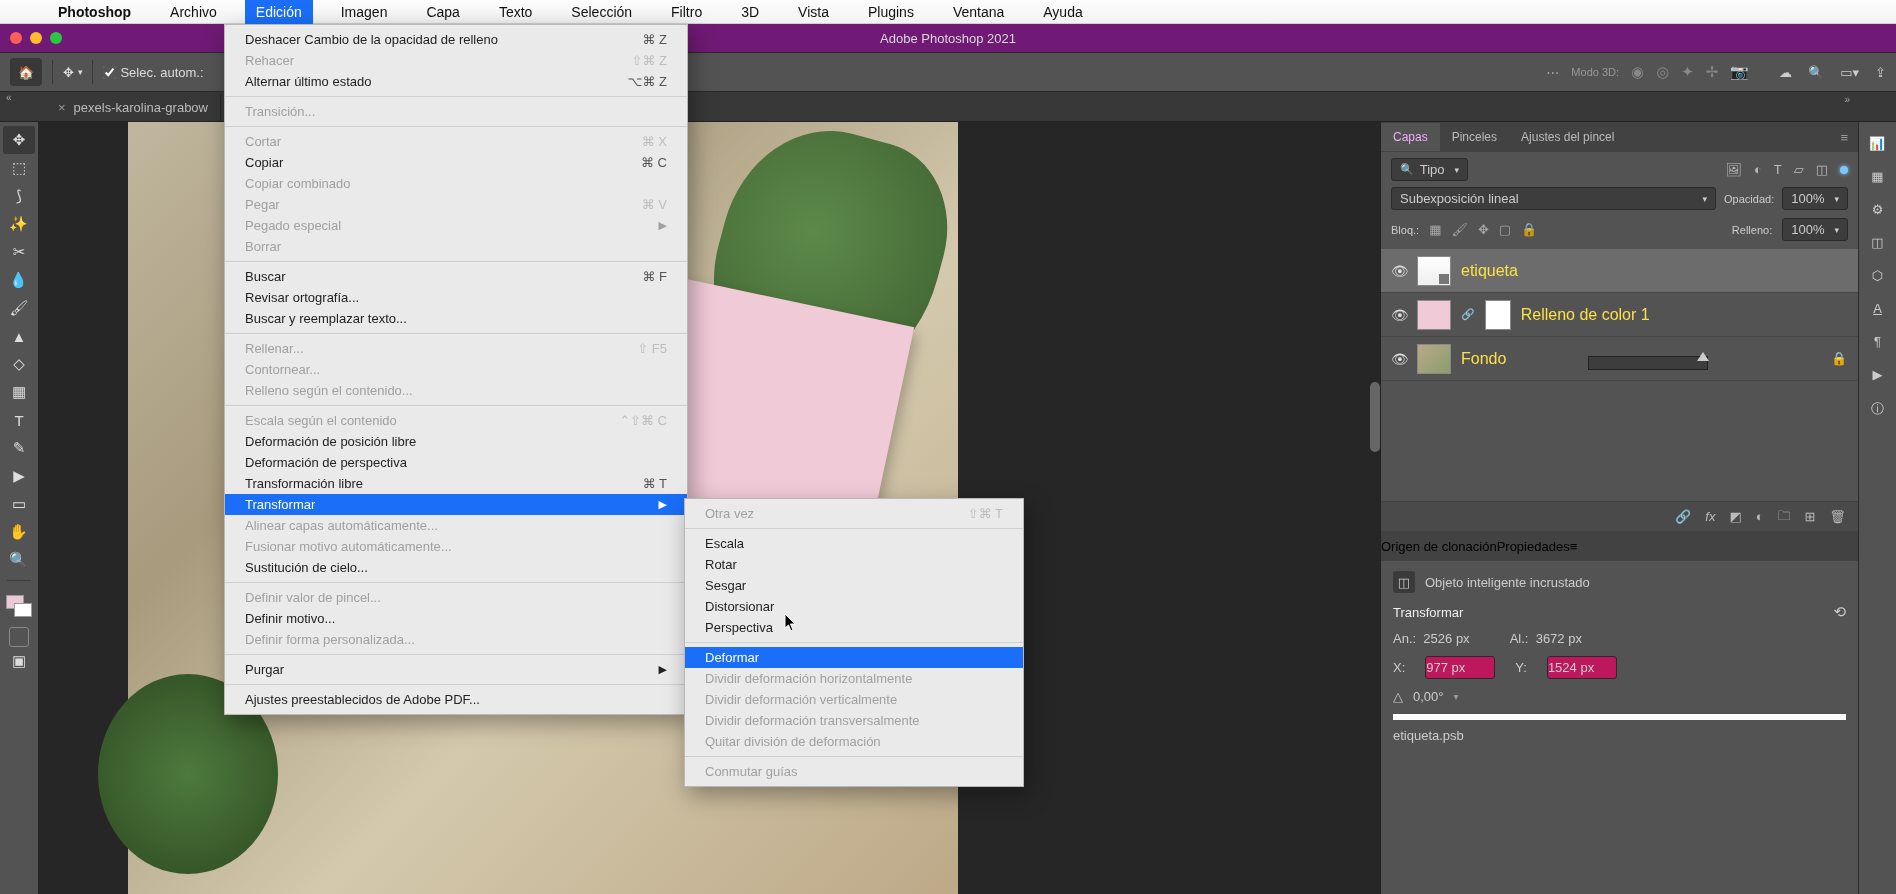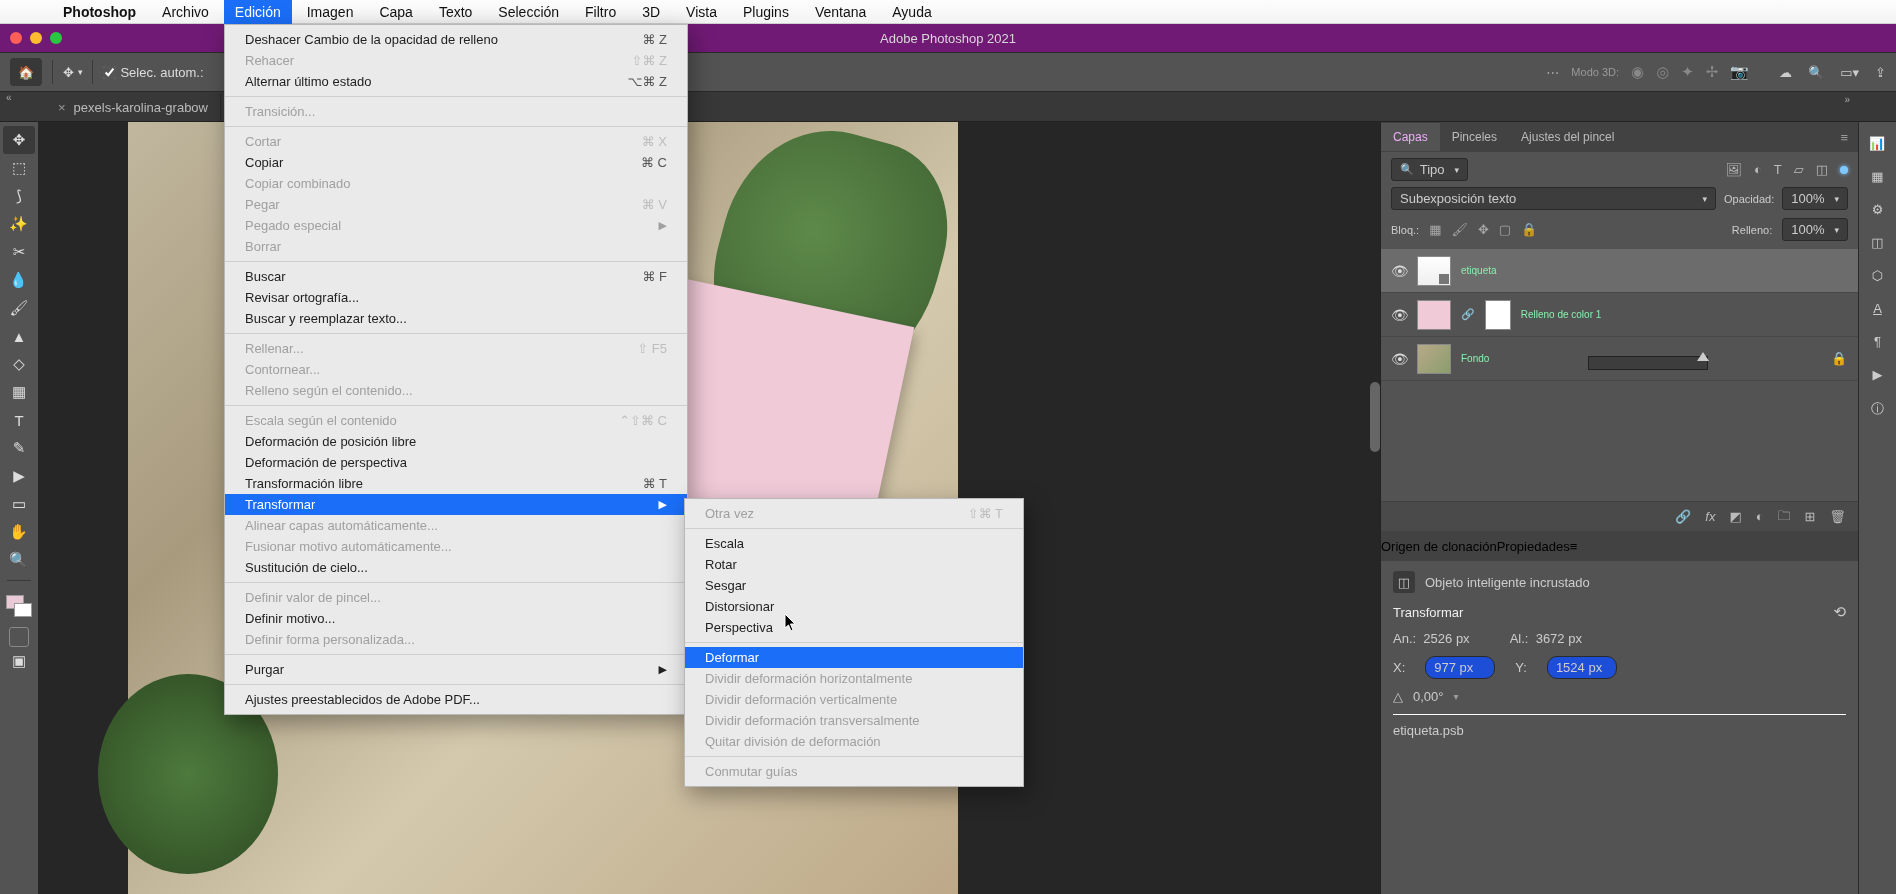--- a/index.html
+++ b/index.html
@@ -1,19 +1,19 @@
 <!DOCTYPE html>
 <html><head>
 <meta charset="utf-8">
 <style>
 * { margin: 0; padding: 0; box-sizing: border-box; font-family: -apple-system, "Helvetica Neue", Arial, sans-serif; font-size: 13px; user-select: none; }
 body { width: 1896px; height: 894px; background: #323232; overflow: hidden; position: relative; }
 
 
-.mac-menubar { height: 24px; background: linear-gradient(#fdfdfd,#f3f3f3); display: flex; align-items: center; padding-left: 30px; gap: 4px; border-bottom: 1px solid #d0d0d0; }
+.mac-menubar { height: 24px; background: linear-gradient(#fdfdfd,#f3f3f3); display: flex; align-items: center; padding-left: 12px; gap: 17px; border-bottom: 1px solid #d0d0d0; }
 .mac-menubar .apple { font-size: 15px; margin-right: 18px; }
 .mac-menubar .item { padding: 4px 11px; font-size: 14px; color: #111; }
 .mac-menubar .item.bold { font-weight: 600; }
 .mac-menubar .item.active { background: #1a6ef7; color: #fff; border-radius: 0; }
 
 
 .titlebar { height: 28px; background: #701a75; display: flex; align-items: center; position: relative; }
 .traffic { display: flex; gap: 8px; margin-left: 10px; }
 .traffic span { width: 12px; height: 12px; border-radius: 50%; display: inline-block; }
 .traffic .r { background:#ff5f57; } .traffic .y{background:#febc2e;} .traffic .g{background:#28c840;}
@@ -75,35 +75,35 @@
 .layer-row{display:flex;align-items:center;height:44px;border-bottom:1px solid #484848;padding:0 10px;gap:10px;}
 .layer-row.sel{background:#6c6c6c;}
 .eye{color:#ddd;font-size:14px;width:16px;}
 .thumb{width:34px;height:30px;border:1px solid #888;background:#ddd;display:inline-block;}
 .thumb.etq{background:linear-gradient(#fff,#eee);position:relative;}
 .thumb.etq::after{content:"";position:absolute;right:1px;bottom:1px;width:10px;height:10px;background:#777;}
 .thumb.pink{background:#f1cad8;}
 .thumb.mask{background:#fff;width:26px;height:30px;border:1px solid #888;}
 .thumb.fondo{background:linear-gradient(135deg,#b8a988,#8b9d6e);}
 .link-ic{color:#bbb;font-size:11px;}
-.layer-name{color:#86efac;font-size:10px;}
+.layer-name{color:#fde047;font-size:16px;}
 .layer-row .lock-r{margin-left:auto;color:#bbb;}
 .slider-overlay{position:absolute;right:150px;top:234px;width:120px;height:14px;background:#3d3d3d;border:1px solid #222;z-index:5;}
 .slider-overlay .tri{position:absolute;right:-2px;top:-5px;width:0;height:0;border-left:6px solid transparent;border-right:6px solid transparent;border-bottom:9px solid #ccc;}
 
 .layer-footer{height:30px;display:flex;align-items:center;justify-content:flex-end;gap:14px;padding:0 12px;color:#bbb;border-top:1px solid #404040;background:#4a4a4a;font-size:13px;}
 
 .props-tabs{display:flex;background:#424242;height:30px;align-items:center;}
 .props-body{padding:10px 12px;color:#ccc;font-size:12px;display:flex;flex-direction:column;gap:10px;}
 .obj-row{display:flex;align-items:center;gap:10px;}
 .obj-icon{width:22px;height:22px;background:#3a3a3a;display:flex;align-items:center;justify-content:center;border-radius:3px;}
 .trans-head{display:flex;align-items:center;justify-content:space-between;}
 .dims{display:flex;gap:40px;}
 .coord-row{display:flex;gap:20px;align-items:center;}
-.coord-row .field{background:#1d4ed8;border:1px solid #2a2a2a;padding:3px 8px;border-radius:10px;min-width:70px;}
+.coord-row .field{background:#be185d;border:1px solid #2a2a2a;padding:3px 0;border-radius:3px;min-width:70px;}
 .angle-row{display:flex;align-items:center;gap:10px;}
 
 
 .right-strip{width:38px;background:#535353;display:flex;flex-direction:column;align-items:center;gap:18px;padding-top:14px;color:#ccc;font-size:16px;border-left:1px solid #2a2a2a;}
 
 
 .menu { position:absolute; background:#eaeaea; border:1px solid #b8b8b8; box-shadow:4px 8px 22px rgba(0,0,0,.35); padding:4px 0; z-index:100; }
 .menu .mi { padding:3px 20px; font-size:14px; color:#222; display:flex; align-items:center; justify-content:space-between; gap:40px; white-space:nowrap; }
 .menu .mi.disabled { color:#a0a0a0; }
 .menu .mi.hl { background:#1a6ef7; color:#fff; }
@@ -244,21 +244,21 @@
           <span>🖼</span>
           <span>◐</span>
           <span>T</span>
           <span>▱</span>
           <span>◫</span>
           <span class="dot"></span>
         </div>
       </div>
       <div class="lc-row">
         <div class="dropdown" style="flex:1">
-            <span>Subexposición texto</span>
+            <span>Subexposición lineal</span>
             <span class="caret" style="margin-left:auto">▾</span>
           </div>
         <span class="label-sm">Opacidad:</span>
         <div class="dropdown">
             <span>100%</span>
             <span class="caret">▾</span>
           </div>
       </div>
       <div class="lc-row lock-row">
         <span class="label-sm">Bloq.:</span>
@@ -332,21 +332,21 @@
         <span>X:</span>
         <span class="field">977 px</span>
         <span>Y:</span>
         <span class="field">1524 px</span>
       </div>
       <div class="angle-row">
         <span>△</span>
         <span class="field">0,00°</span>
         <span class="caret" style="font-size:10px;color:#999">▾</span>
       </div>
-      <div style="border-top:1px solid #ffffff;padding-top:8px;color:#ccc">etiqueta.psb</div>
+      <div style="border-top:6px solid #ffffff;padding-top:8px;color:#ccc">etiqueta.psb</div>
     </div>
   </div>
 
   <div class="right-strip">
     <span>📊</span>
     <span>▦</span>
     <span>⚙</span>
     <span>◫</span>
     <span>⬡</span>
     <span><u>A</u></span>

